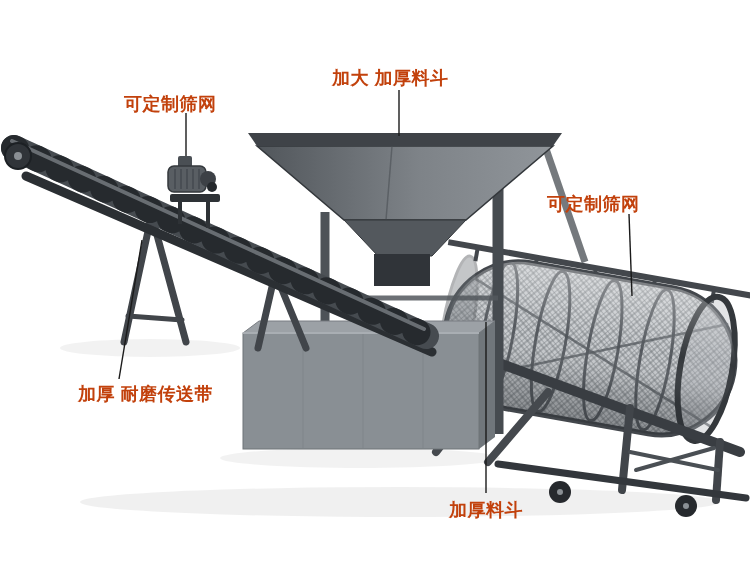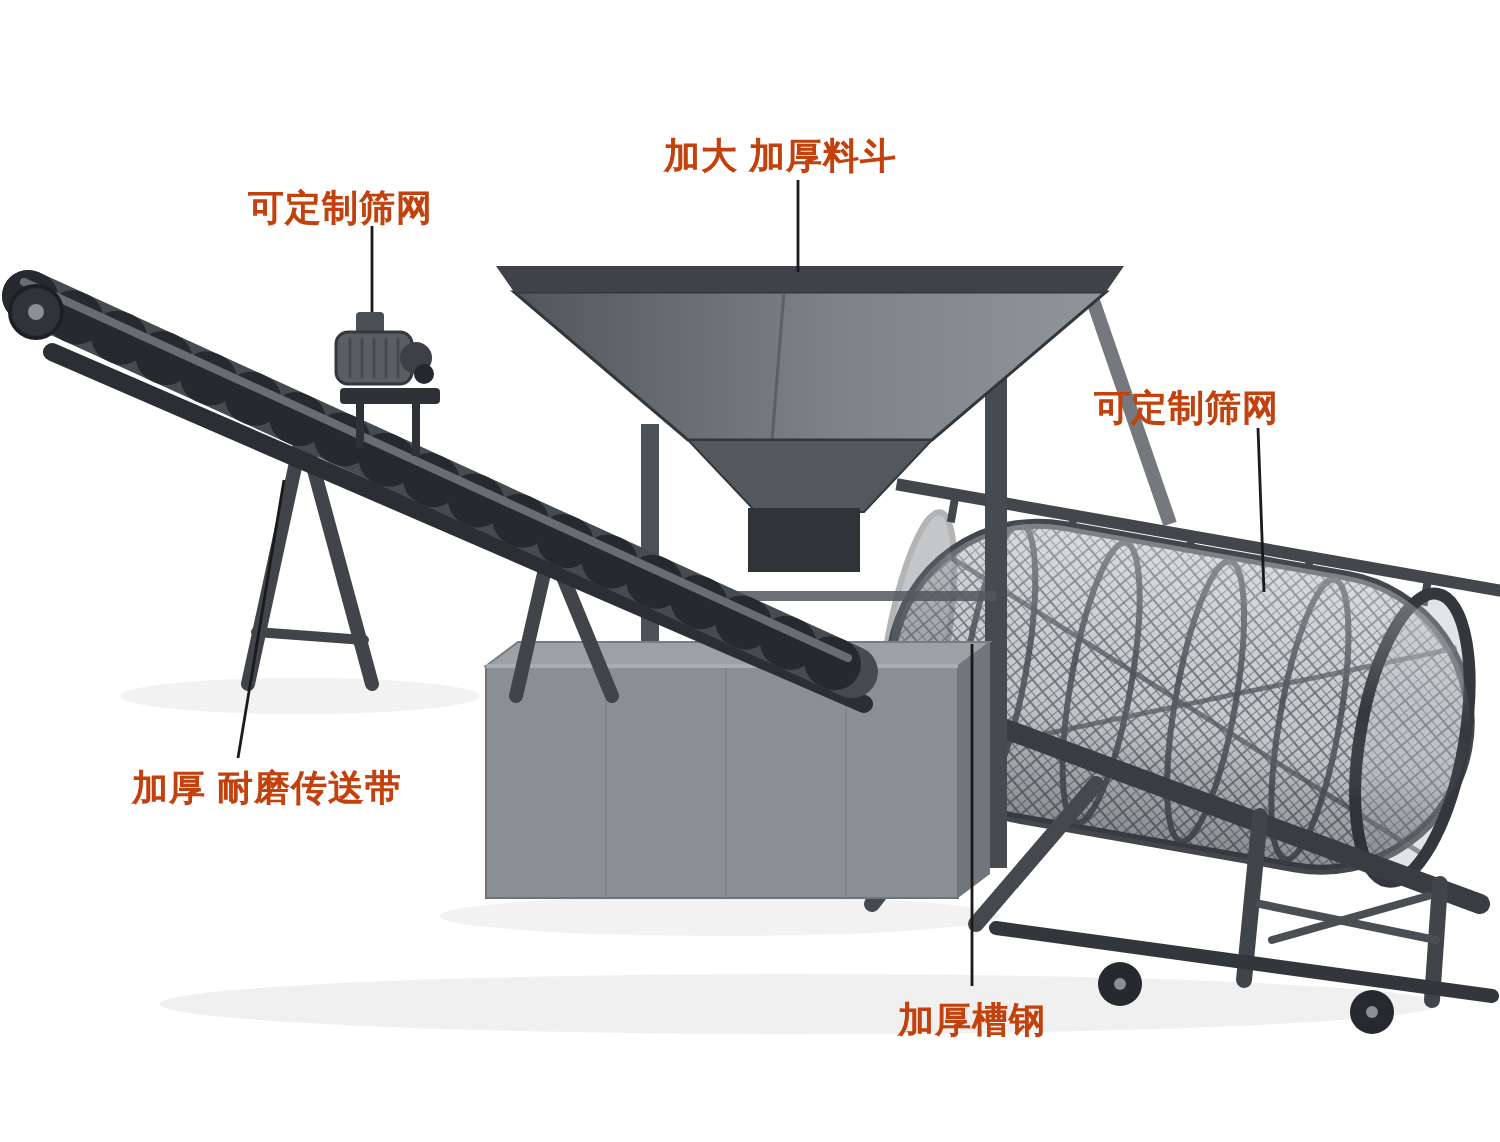--- a/index.html
+++ b/index.html
@@ -15,21 +15,21 @@
     position:absolute;
     white-space:nowrap;
     font-size:18px;
     font-weight:700;
     letter-spacing:.5px;
     color:#c2410c;
   }
   .callout.hopper{left:332px;top:66px;}
   .callout.motor{left:124px;top:92px;}
   .callout.screen{left:547px;top:192px;}
-  .callout.belt{left:66px;top:382px;}
+  .callout.belt{left:78px;top:382px;}
   .callout.channel{left:449px;top:498px;}
 </style>
 </head>
 <body>
 
 <div class="stage">
 
   <svg width="750" height="571" viewBox="0 0 750 571">
     <defs>
       <pattern id="mesh" width="8" height="8" patternUnits="userSpaceOnUse" patternTransform="rotate(40 0 0)">
@@ -147,15 +147,15 @@
       <line x1="629" y1="214" x2="632" y2="296"></line>
       <line x1="119" y1="379" x2="142" y2="240"></line>
       <line x1="486" y1="493" x2="486" y2="322"></line>
     </g>
   </svg>
 
   <div class="callout hopper">加大 加厚料斗</div>
   <div class="callout motor">可定制筛网</div>
   <div class="callout screen">可定制筛网</div>
   <div class="callout belt">加厚 耐磨传送带</div>
-  <div class="callout channel">加厚槽钢</div>
+  <div class="callout channel">加厚料斗</div>
 
 </div>
 
 </body></html>

